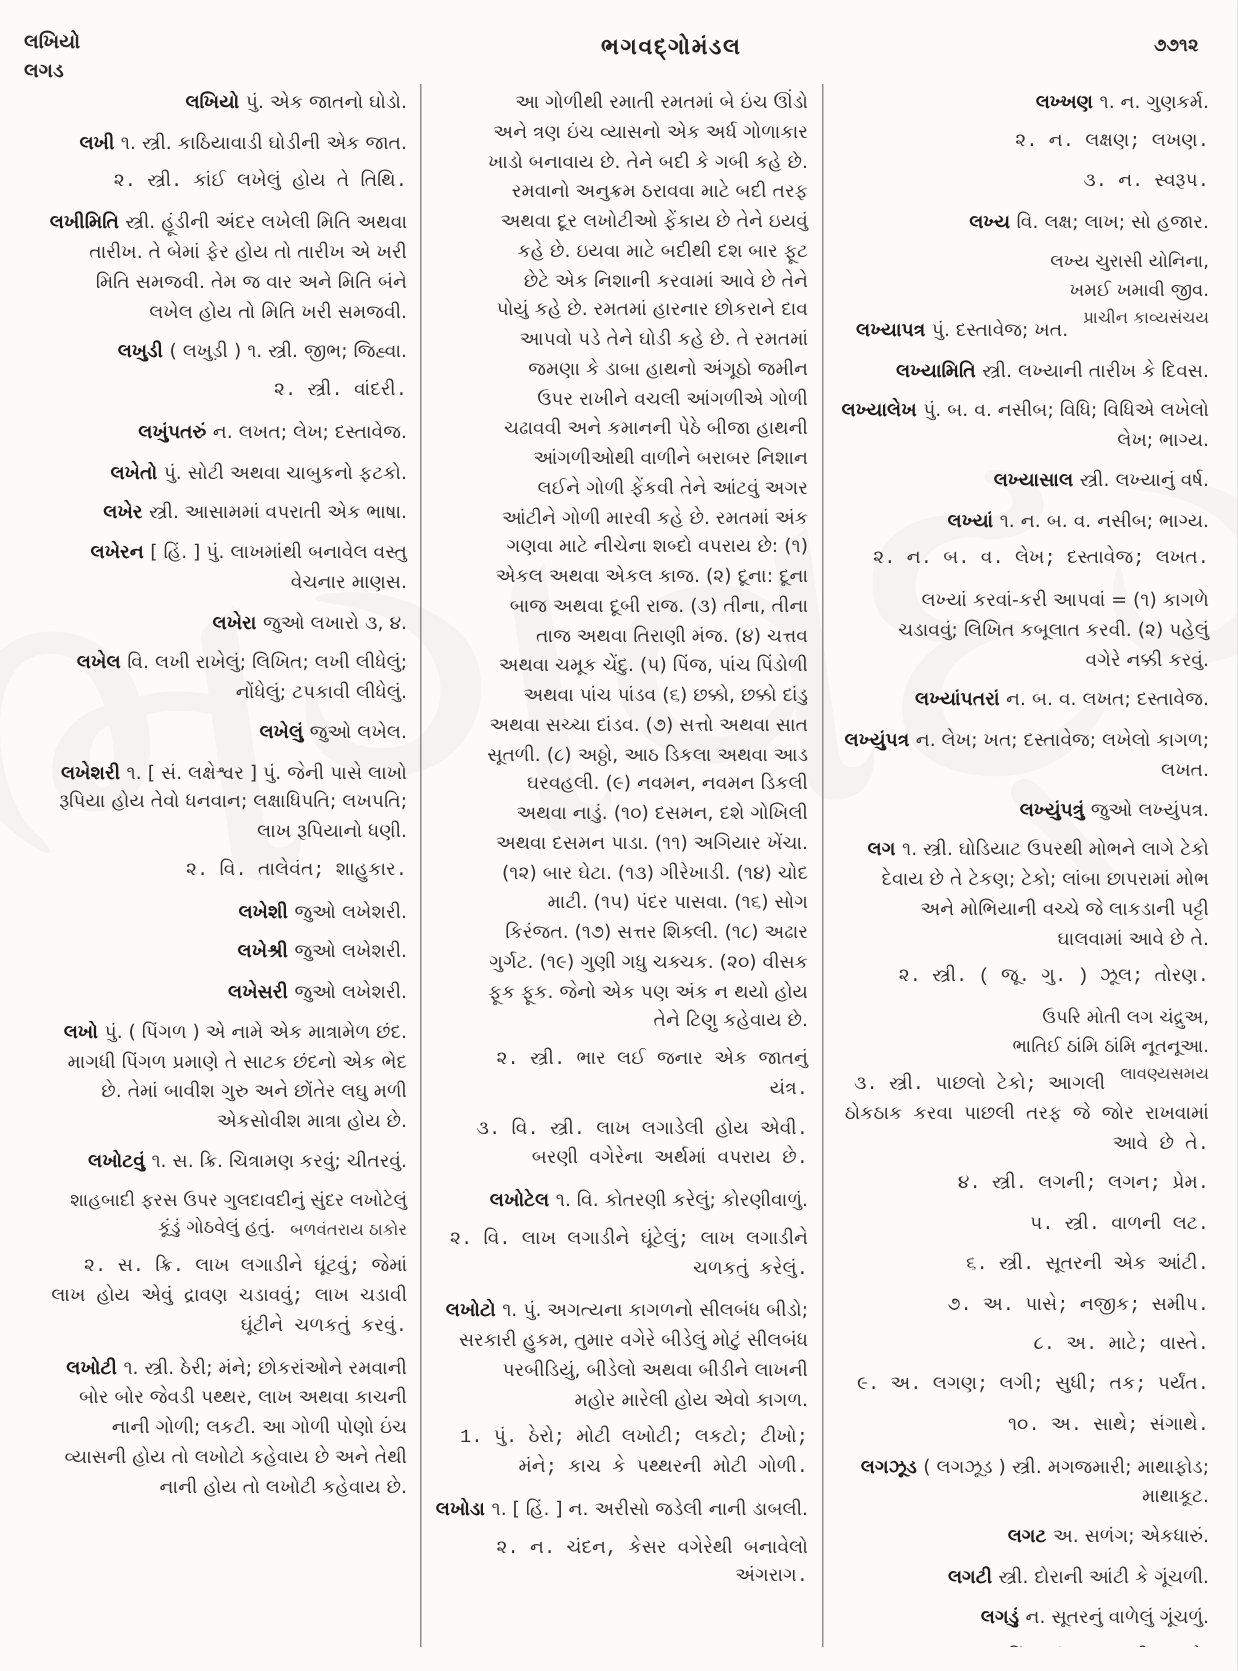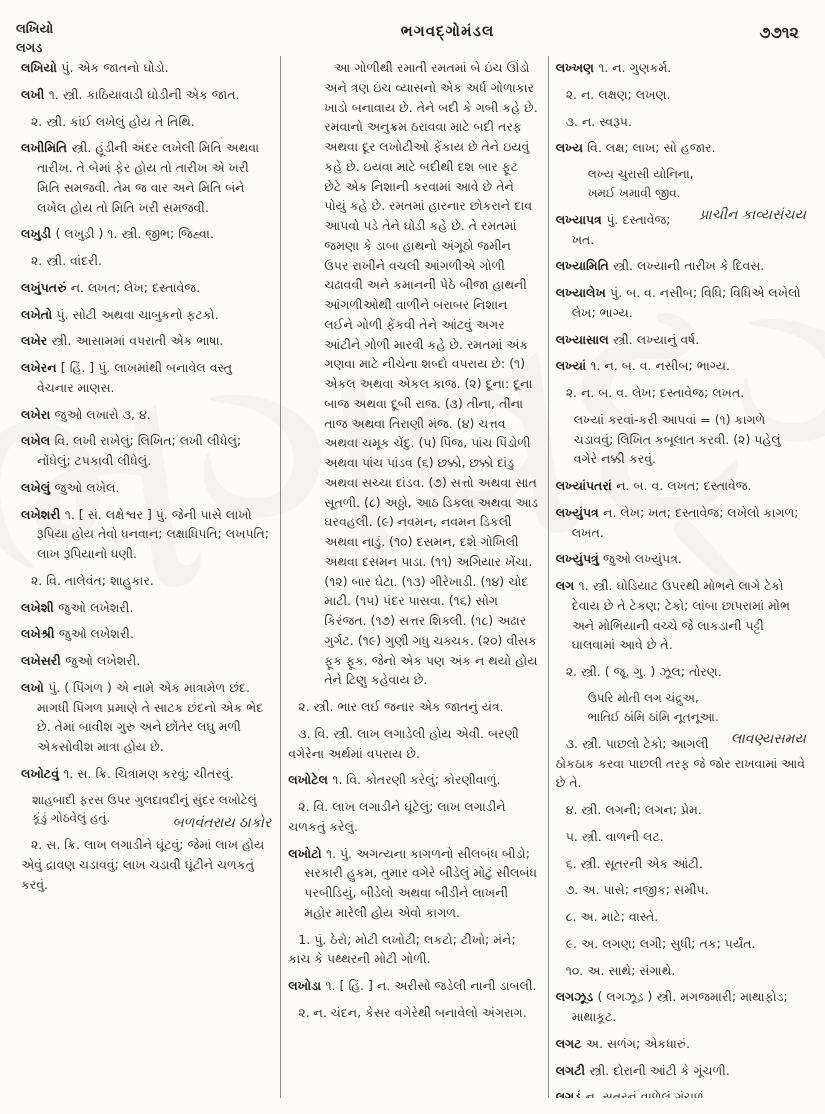--- a/index.html
+++ b/index.html
@@ -14,40 +14,40 @@
     font-size:300px;line-height:1;color:#6f6f68;opacity:0.05;
     transform:rotate(-8deg);pointer-events:none;white-space:nowrap;
     letter-spacing:-10px;z-index:0;
   }
   .header{
     position:relative;z-index:2;display:flex;align-items:flex-start;
     padding:20px 26px 0 16px;height:52px;box-sizing:border-box;
   }
   .running-head{width:200px;font-size:13px;font-weight:bold;line-height:1.45;color:#2c2a27;}
   .page-title{flex:1;text-align:center;font-size:15px;font-weight:bold;letter-spacing:1px;color:#262421;padding-top:2px;}
-  .page-number{width:120px;text-align:right;font-size:16px;font-weight:bold;color:#2c2a27;padding-top:3px;}
+  .page-number{width:120px;text-align:right;font-size:12px;font-weight:bold;color:#2c2a27;padding-top:3px;}
   .columns{
     position:relative;z-index:1;display:flex;align-items:flex-start;
     padding:4px 10px 0 14px;
   }
   .column{
     flex:1 1 0;min-width:0;height:1040px;overflow:hidden;
-    padding:2px 9px 0 7px;font-size:12.5px;line-height:1.58;
+    padding:2px 9px 0 7px;font-size:12.5px;line-height:1.58;text-align:right;
   }
   .column + .column{border-left:1px solid #8f8d88;}
   .para{margin:0 0 7px 0;}
   .entry{padding-left:16px;text-indent:-16px;}
   .headword{font-weight:bold;color:#1f1d1a;}
-  .sub{text-indent:10px;}
+  .sub{text-indent:10px;font-family:Liberation Mono, monospace;}
   .cont{text-indent:10px;margin-left:36px;}
   .idiom{margin-left:18px;}
   .citation{margin-left:11px;font-size:12px;}
   .verse{margin-left:32px;font-size:12px;}
   .verse-lines{white-space:pre-line;display:block;}
-  .attrib{float:right;padding-left:10px;font-size:14px;color:#3a3833;font-style:italic;}
+  .attrib{float:right;padding-left:10px;font-size:11px;color:#3a3833;}
   .citation .attrib{margin-top:2px;}
 </style>
 </head>
 <body>
 
 <div class="page">
   <div class="watermark">ભગવદ્ગોમંડલ</div>
 
   <div class="header">
     <div class="running-head">
@@ -75,20 +75,21 @@
         <p class="para entry"><b class="headword">લખેલું </b>જુઓ લખેલ.</p>
         <p class="para entry"><b class="headword">લખેશરી </b>૧. [ સં. લક્ષેશ્વર ] પું. જેની પાસે લાખો રૂપિયા હોય તેવો ધનવાન; લક્ષાધિપતિ; લખપતિ; લાખ રૂપિયાનો ધણી.</p>
         <p class="para sub">૨. વિ. તાલેવંત; શાહુકાર.</p>
         <p class="para entry"><b class="headword">લખેશી </b>જુઓ લખેશરી.</p>
         <p class="para entry"><b class="headword">લખેશ્રી </b>જુઓ લખેશરી.</p>
         <p class="para entry"><b class="headword">લખેસરી </b>જુઓ લખેશરી.</p>
         <p class="para entry"><b class="headword">લખો </b>પું. ( પિંગળ ) એ નામે એક માત્રામેળ છંદ. માગધી પિંગળ પ્રમાણે તે સાટક છંદનો એક ભેદ છે. તેમાં બાવીશ ગુરુ અને છોંતેર લઘુ મળી એકસોવીશ માત્રા હોય છે.</p>
         <p class="para entry"><b class="headword">લખોટવું </b>૧. સ. ક્રિ. ચિત્રામણ કરવું; ચીતરવું.</p>
         <p class="para citation">શાહબાદી ફરસ ઉપર ગુલદાવદીનું સુંદર લખોટેલું કૂંડું ગોઠવેલું હતું.<span class="attrib">બળવંતરાય ઠાકોર</span></p>
         <p class="para sub">૨. સ. ક્રિ. લાખ લગાડીને ઘૂંટવું; જેમાં લાખ હોય એવું દ્રાવણ ચડાવવું; લાખ ચડાવી ઘૂંટીને ચળકતું કરવું.</p>
+        <p class="para entry"><b class="headword">લખોટી </b>૧. સ્ત્રી. ઠેરી; મંને; છોકરાંઓને રમવાની બોર બોર જેવડી પથ્થર, લાખ અથવા કાચની નાની ગોળી; લકટી. આ ગોળી પોણો ઇંચ વ્યાસની હોય તો લખોટો કહેવાય છે અને તેથી નાની હોય તો લખોટી કહેવાય છે.</p>
       </div>
     <div class="column">
         <p class="para cont">આ ગોળીથી રમાતી રમતમાં બે ઇંચ ઊંડો અને ત્રણ ઇંચ વ્યાસનો એક અર્ધ ગોળાકાર ખાડો બનાવાય છે. તેને બદી કે ગબી કહે છે. રમવાનો અનુક્રમ ઠરાવવા માટે બદી તરફ અથવા દૂર લખોટીઓ ફેંકાય છે તેને ઇયવું કહે છે. ઇયવા માટે બદીથી દશ બાર ફૂટ છેટે એક નિશાની કરવામાં આવે છે તેને પોયું કહે છે. રમતમાં હારનાર છોકરાને દાવ આપવો પડે તેને ઘોડી કહે છે. તે રમતમાં જમણા કે ડાબા હાથનો અંગૂઠો જમીન ઉપર રાખીને વચલી આંગળીએ ગોળી ચઢાવવી અને કમાનની પેઠે બીજા હાથની આંગળીઓથી વાળીને બરાબર નિશાન લઈને ગોળી ફેંકવી તેને આંટવું અગર આંટીને ગોળી મારવી કહે છે. રમતમાં અંક ગણવા માટે નીચેના શબ્દો વપરાય છે: (૧) એકલ અથવા એકલ કાજ. (૨) દૂના: દૂના બાજ અથવા દૂબી રાજ. (૩) તીના, તીના તાજ અથવા તિરાણી મંજ. (૪) ચત્તવ અથવા ચમૂક ચેંદુ. (૫) પિંજ, પાંચ પિંડોળી અથવા પાંચ પાંડવ (૬) છક્કો, છક્કો દાંડુ અથવા સચ્ચા દાંડવ. (૭) સત્તો અથવા સાત સૂતળી. (૮) અઠ્ઠો, આઠ ડિકલા અથવા આડ ઘરવહલી. (૯) નવમન, નવમન ડિકલી અથવા નાડું. (૧૦) દસમન, દશે ગોખિલી અથવા દસમન પાડા. (૧૧) અગિયાર ખેંચા. (૧૨) બાર ઘેટા. (૧૩) ગીરેખાડી. (૧૪) ચોદ માટી. (૧૫) પંદર પાસવા. (૧૬) સોગ કિરંજત. (૧૭) સત્તર શિક્લી. (૧૮) અઢાર ગુર્ગટ. (૧૯) ગુણી ગધુ ચક્ચક. (૨૦) વીસક ફૂક ફૂક. જેનો એક પણ અંક ન થયો હોય તેને ટિણુ કહેવાય છે.</p>
         <p class="para sub">૨. સ્ત્રી. ભાર લઈ જનાર એક જાતનું યંત્ર.</p>
         <p class="para sub">૩. વિ. સ્ત્રી. લાખ લગાડેલી હોય એવી. બરણી વગેરેના અર્થમાં વપરાય છે.</p>
         <p class="para entry"><b class="headword">લખોટેલ </b>૧. વિ. કોતરણી કરેલું; કોરણીવાળું.</p>
         <p class="para sub">૨. વિ. લાખ લગાડીને ઘૂંટેલું; લાખ લગાડીને ચળકતું કરેલું.</p>
         <p class="para entry"><b class="headword">લખોટો </b>૧. પું. અગત્યના કાગળનો સીલબંધ બીડો; સરકારી હુકમ, તુમાર વગેરે બીડેલું મોટું સીલબંધ પરબીડિયું, બીડેલો અથવા બીડીને લાખની મહોર મારેલી હોય એવો કાગળ.</p>
         <p class="para sub">1. પું. ઠેરો; મોટી લખોટી; લકટો; ટીખો; મંને; કાચ કે પથ્થરની મોટી ગોળી.</p>
         <p class="para entry"><b class="headword">લખોડા </b>૧. [ હિં. ] ન. અરીસો જડેલી નાની ડાબલી.</p>

